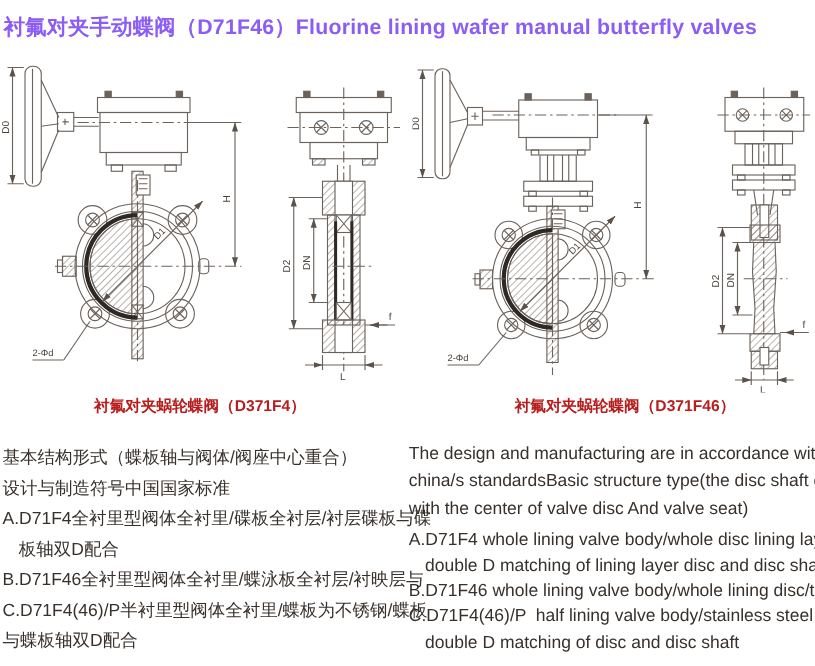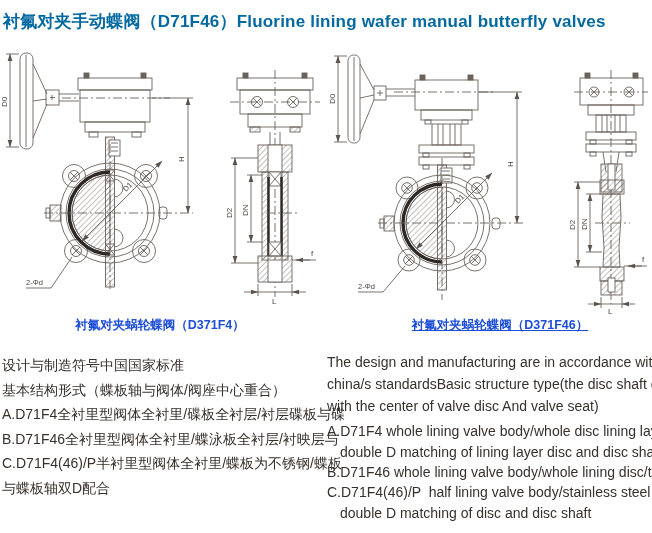--- a/index.html
+++ b/index.html
@@ -1,26 +1,26 @@
 <!DOCTYPE html>
 <html><head>
 <meta charset="utf-8">
 <style>
   html,body{margin:0;padding:0;background:#ffffff;}
   .page{position:relative;width:652px;height:533px;background:#ffffff;overflow:hidden;
         font-family:"Liberation Sans",sans-serif;color:#37302b;}
-  .title{position:absolute;left:3px;top:10px;font-size:17px;font-weight:bold;color:#0369a1;
+  .title{position:absolute;left:3px;top:10px;font-size:17px;font-weight:bold;color:#8b5cf6;
          letter-spacing:0.2px;white-space:nowrap;}
   .fig{position:absolute;top:52px;}
   .fig1{left:0;}
   .fig2{left:330px;}
-  .caption{position:absolute;top:317px;font-size:12.5px;font-weight:bold;color:#1d4ed8;
+  .caption{position:absolute;top:317px;font-size:12.5px;font-weight:bold;color:#b91c1c;
            text-align:center;white-space:nowrap;}
   .cap1{left:40px;width:240px;}
-  .cap2{left:380px;width:240px;text-decoration:underline;}
+  .cap2{left:380px;width:240px;}
   .cn-block{position:absolute;left:2px;top:353px;width:322px;font-size:14px;color:#37302b;}
   .cn-block .ln{line-height:24.5px;white-space:pre;}
   .en-block{position:absolute;left:327px;top:352px;width:325px;font-size:14px;color:#37302b;}
   .en-block .ln{line-height:21.8px;white-space:pre;}
   .en-block .grp{margin-top:4px;}
   .en-block .grp .ln{line-height:20.3px;}
   .ind{padding-left:13px;}
   svg{display:block;}
   svg text{font-family:"Liberation Sans",sans-serif;fill:#4a433d;}
   .dimtxt{font-size:8px;}
@@ -385,23 +385,24 @@
     <text class="dimtxt" transform="translate(245,178) rotate(-90)">D2</text>
     <text class="dimtxt" transform="translate(257,178) rotate(-90)">DN</text>
     <text class="dimtxt" x="312" y="210">f</text>
     <text class="dimtxt" x="278" y="262">L</text>
   </svg>
 
   <div class="caption cap1">衬氟对夹蜗轮蝶阀（D371F4）</div>
   <div class="caption cap2">衬氟对夹蜗轮蝶阀（D371F46）</div>
 
   <div class="cn-block">
+    <div class="ln">基本结构形式（蝶板轴与阀体/阀座中心重合）</div>
     <div class="ln">设计与制造符号中国国家标准</div>
-    <div class="ln">基本结构形式（蝶板轴与阀体/阀座中心重合）</div>
     <div class="ln">A.D71F4全衬里型阀体全衬里/碟板全衬层/衬层碟板与碟</div>
+    <div class="ln ind">板轴双D配合</div>
     <div class="ln">B.D71F46全衬里型阀体全衬里/蝶泳板全衬层/衬映层与</div>
     <div class="ln">C.D71F4(46)/P半衬里型阀体全衬里/蝶板为不锈钢/蝶板</div>
     <div class="ln">与蝶板轴双D配合</div>
   </div>
 
   <div class="en-block">
     <div class="ln">The design and manufacturing are in accordance with</div>
     <div class="ln">china/s standardsBasic structure type(the disc shaft coincide</div>
     <div class="ln">with the center of valve disc And valve seat)</div>
     <div class="grp">

